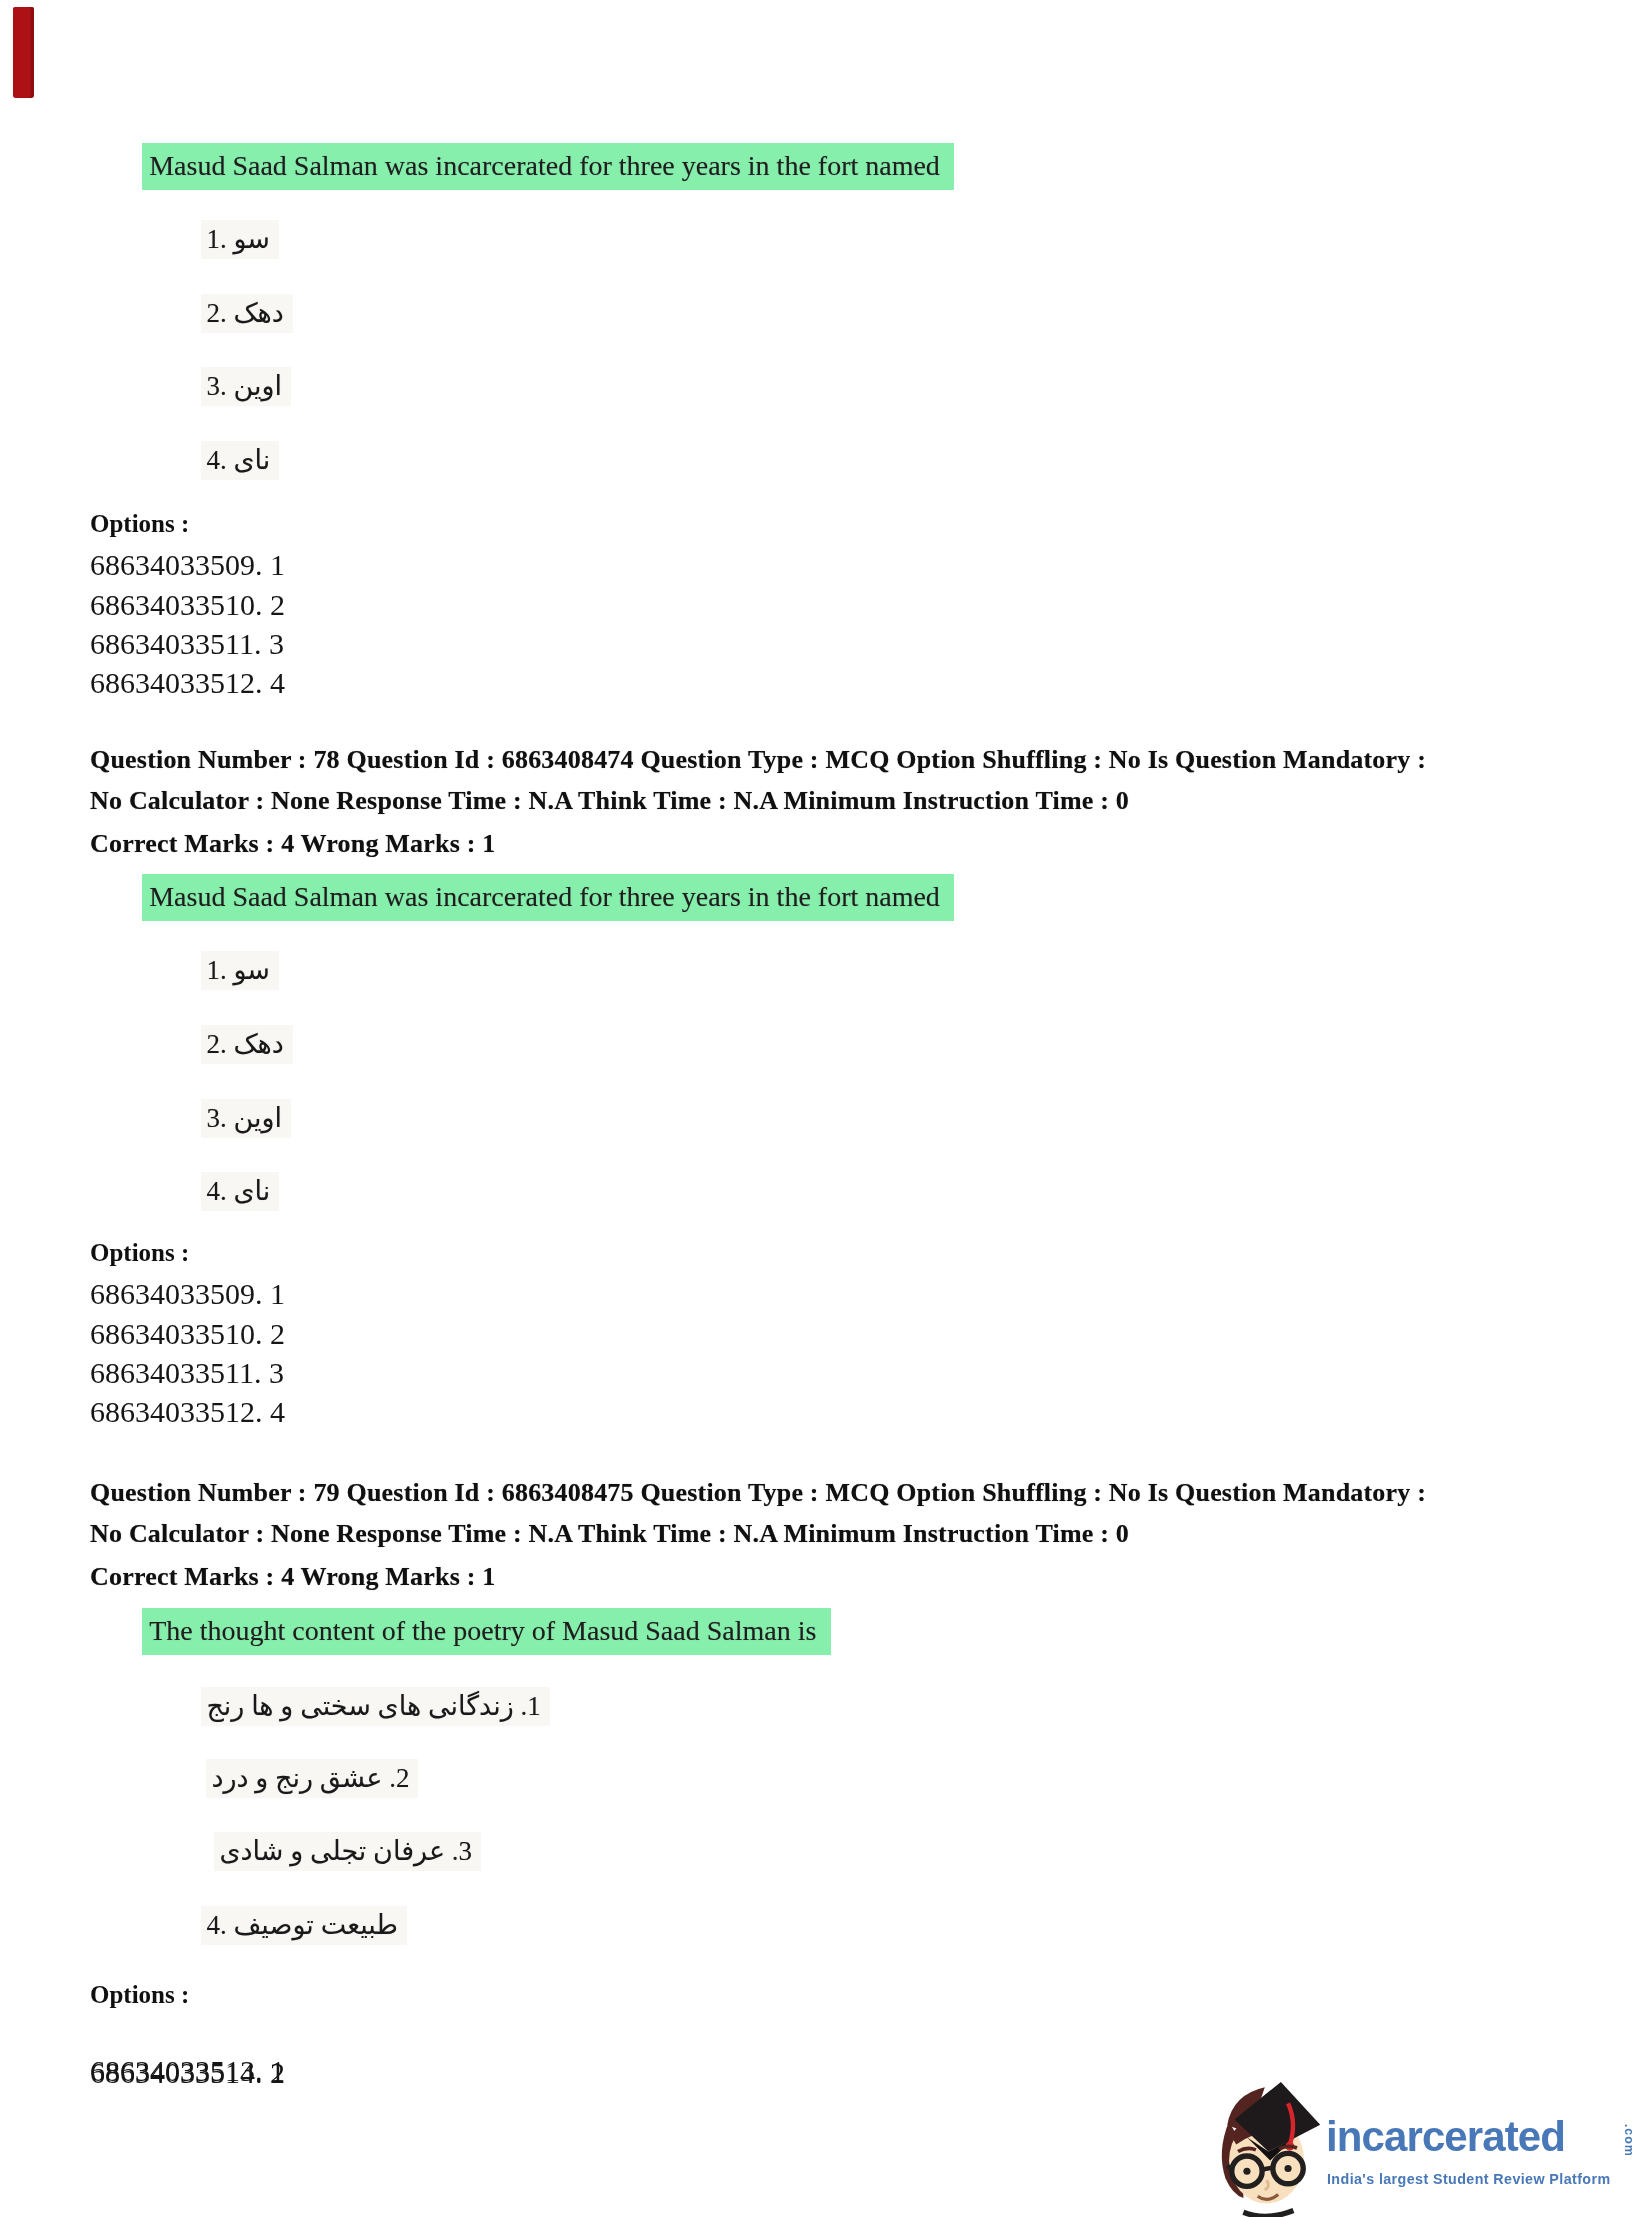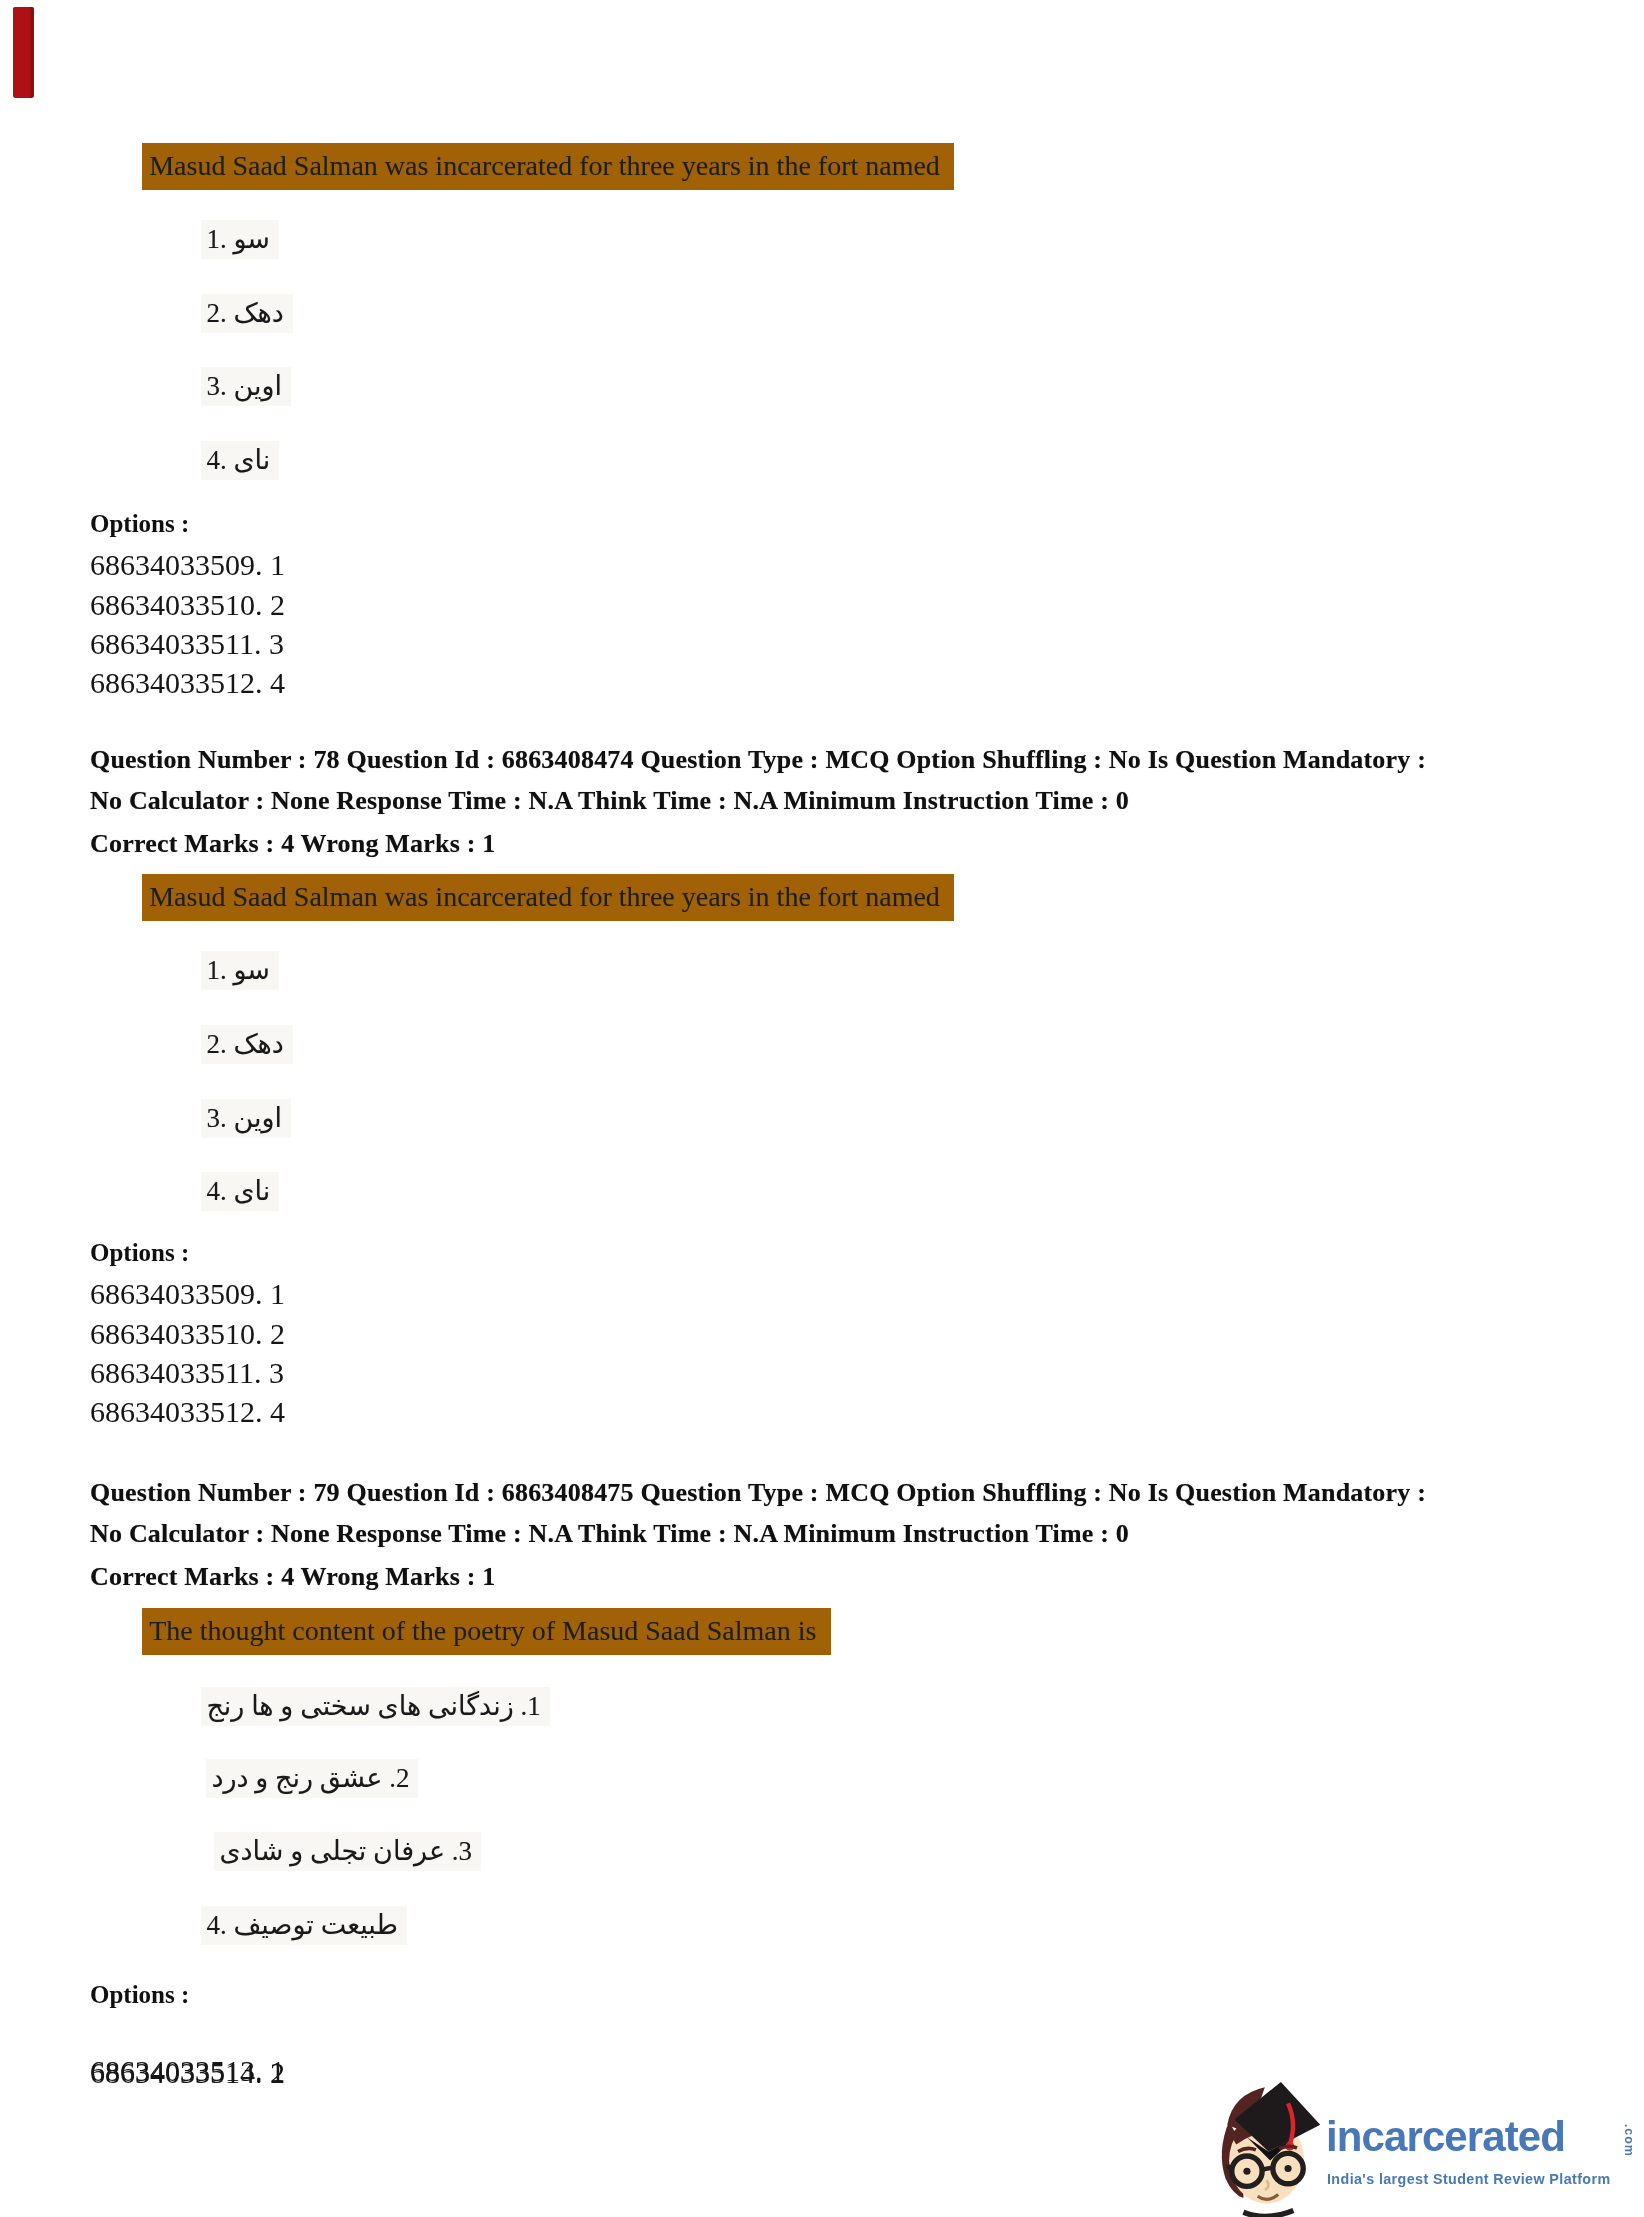--- a/index.html
+++ b/index.html
@@ -15,21 +15,21 @@
   .abs{position:absolute;white-space:nowrap;}
   .ribbon{
     position:absolute;
     background:#ad1115;
     border-radius:1.8px 1.8px 2.7px 2.7px;
     box-shadow:inset -3.6px 0 0 rgba(0,0,0,0.18);
   }
   .stem{
     font-size:28px;
     color:#1e1e1e;
-    background:#a16207;
+    background:#86efac;
     padding:7.2px 14.3px 8px 7.2px;
     text-shadow:0 0 0.9px rgba(70,70,70,0.45);
     text-align:right;
   }
   .popt{
     font-size:27px;
     font-family:"Liberation Serif","DejaVu Sans",serif;
     color:#191919;
     background:#f8f7f4;
     padding:2.7px 9px 4.5px 5.4px;

